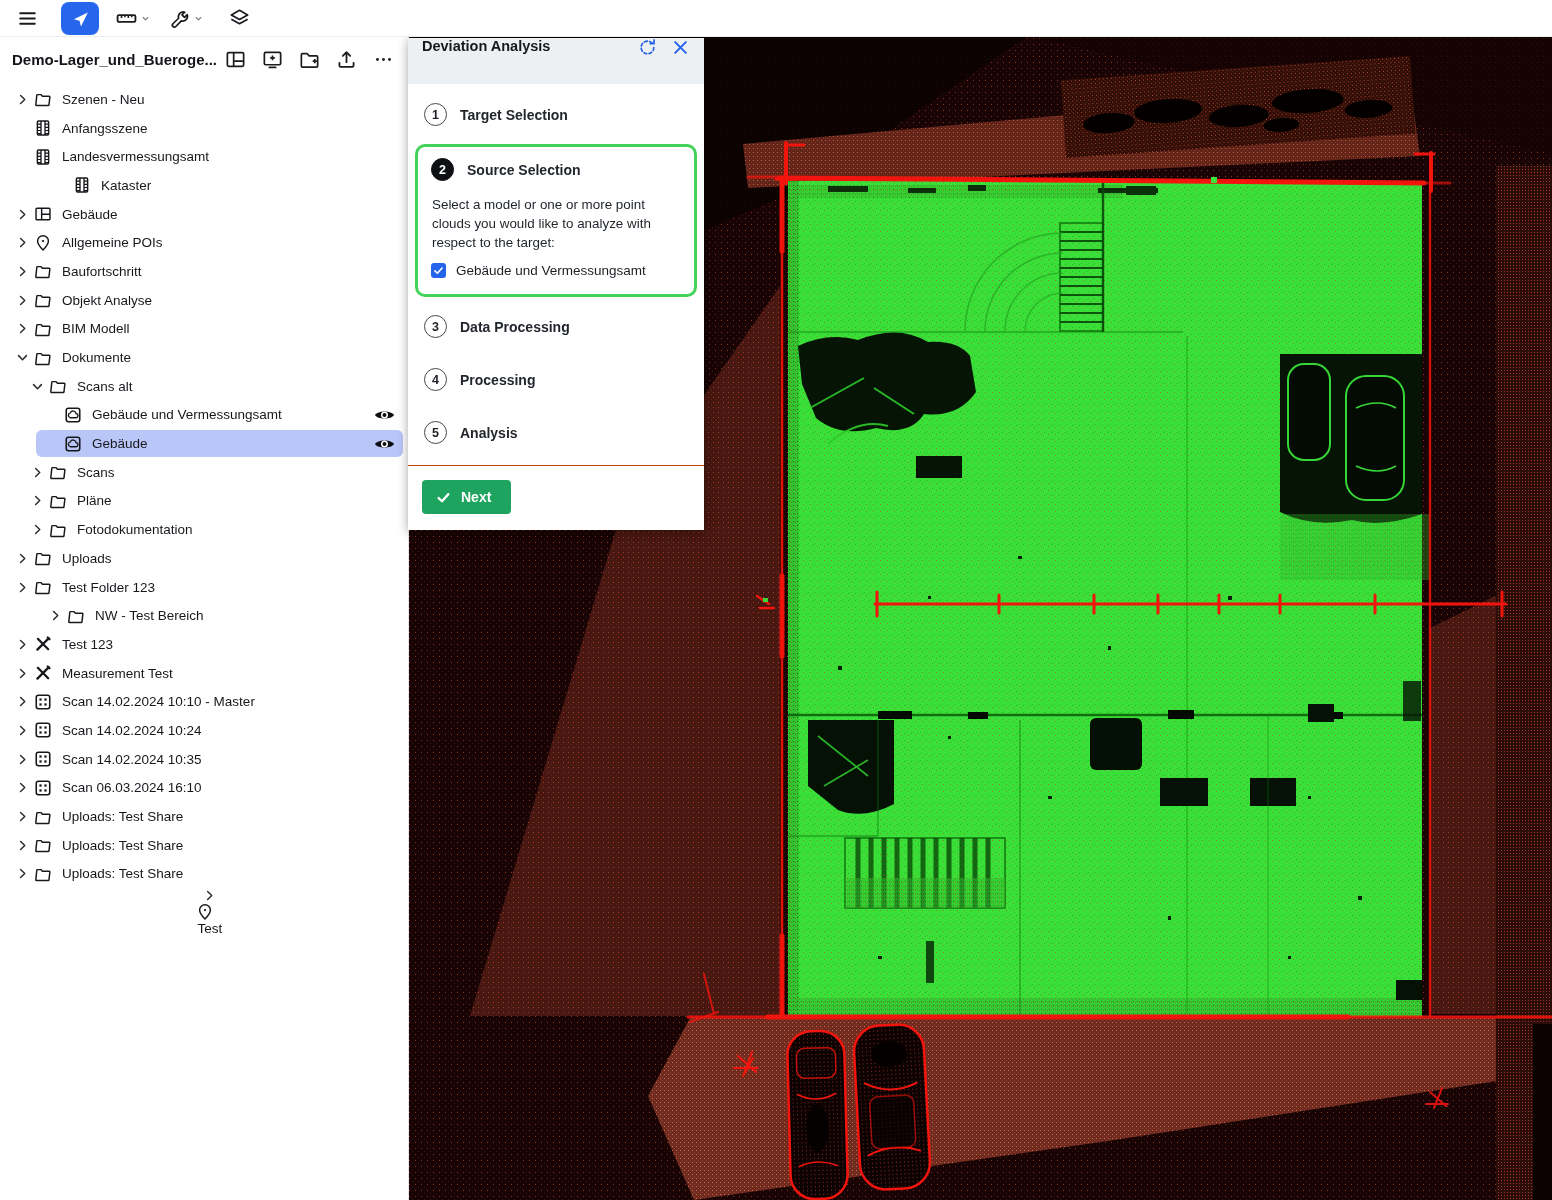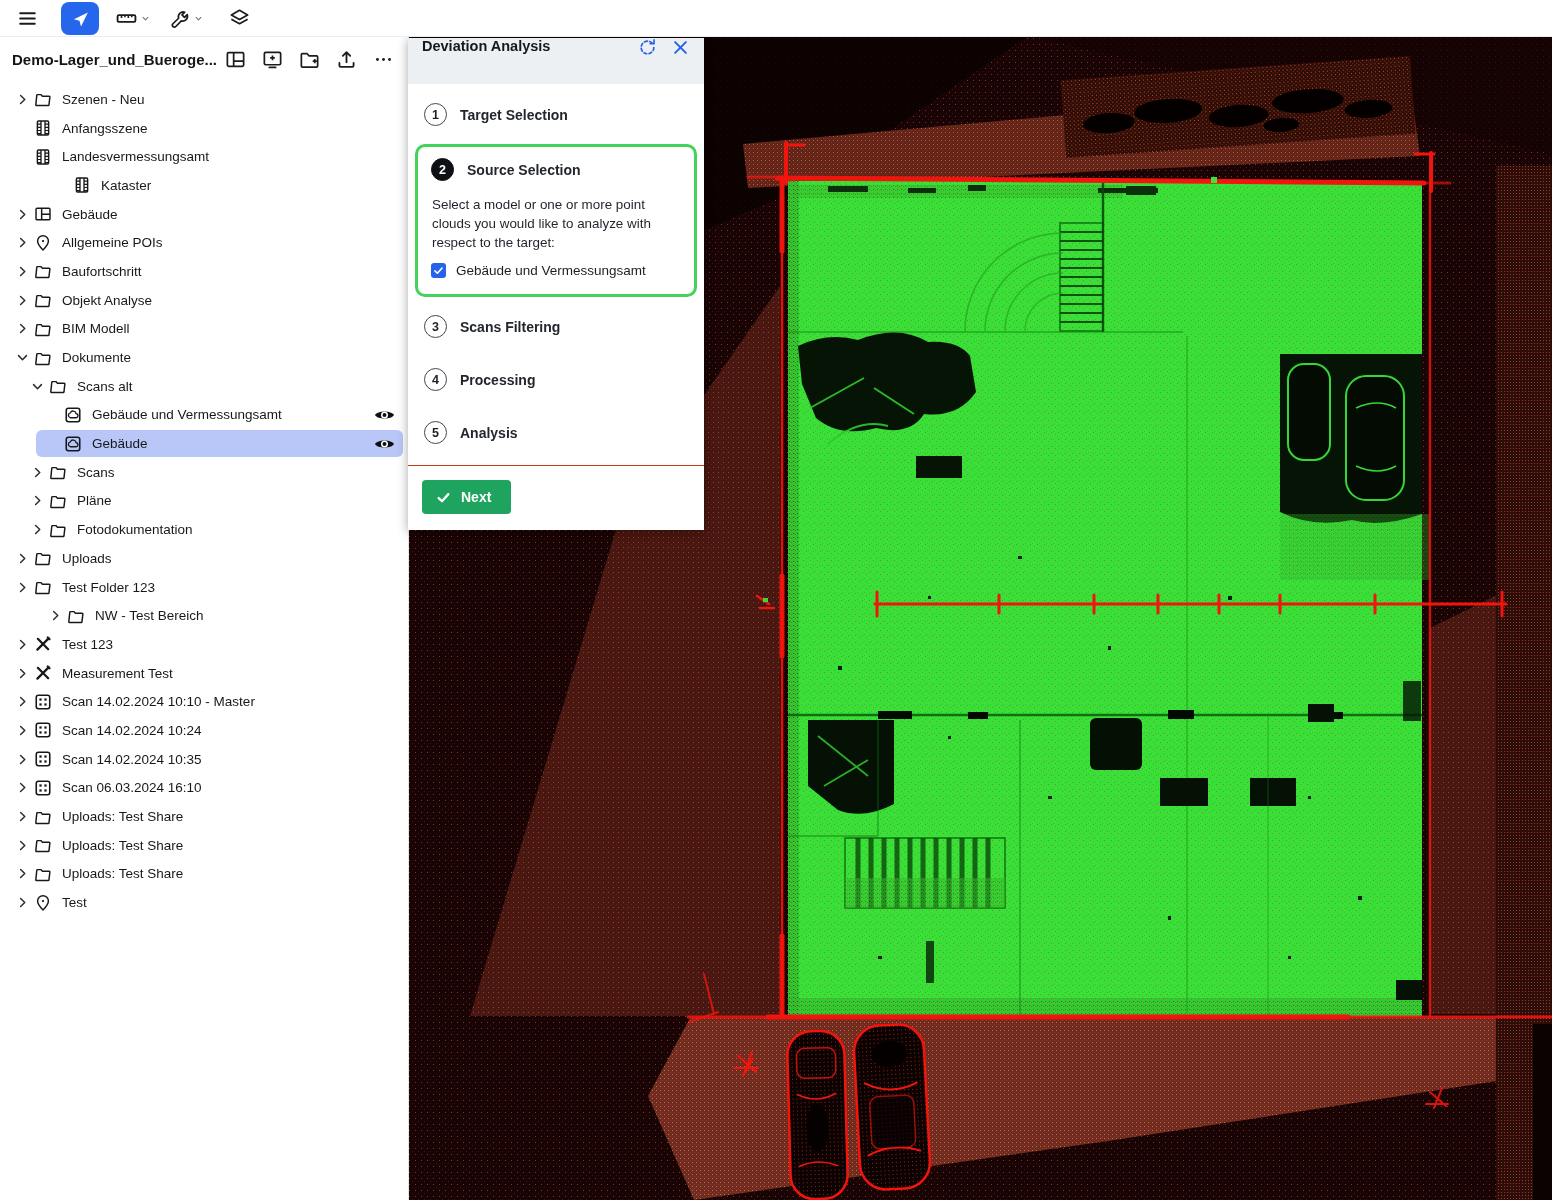--- a/index.html
+++ b/index.html
@@ -732,21 +732,21 @@
             <path d="M6 3.8 10.4 8 6 12.2" stroke="currentColor" stroke-width="1.6" fill="none" stroke-linecap="round" stroke-linejoin="round"></path>
           </svg>
         </span>
         <span class="t-icon">
           <svg viewBox="0 0 16 16">
             <path d="M1.6 13.2 2.5 4.6a.6.6 0 0 1 .6-.5h3l1.4 1.5h6a.6.6 0 0 1 .6.7l-.8 6.9a.6.6 0 0 1-.6.5H2.2a.6.6 0 0 1-.6-.5Z" stroke="currentColor" stroke-width="1.3" fill="none" stroke-linejoin="round"></path>
           </svg>
         </span>
         <span class="t-label">Uploads: Test Share</span>
       </div>
-      <div class="tree-row" style="padding-left: 11px;">
+      <div class="tree-row" style="padding-left: 11px; flex-direction: column;">
         <span class="chev">
           <svg viewBox="0 0 16 16">
             <path d="M6 3.8 10.4 8 6 12.2" stroke="currentColor" stroke-width="1.6" fill="none" stroke-linecap="round" stroke-linejoin="round"></path>
           </svg>
         </span>
         <span class="t-icon">
           <svg viewBox="0 0 16 16">
             <path d="M8 14.2C8 14.2 12.8 9.6 12.8 6.3A4.6 4.6 0 0 0 3.2 6.3C3.2 9.6 8 14.2 8 14.2Z" stroke="currentColor" stroke-width="1.3" fill="none" stroke-linejoin="round"></path>
             <circle cx="8" cy="6.3" r="1" fill="currentColor"></circle>
           </svg>
@@ -789,21 +789,21 @@
             <svg viewBox="0 0 16 16">
               <path d="M2.8 8.6 6.4 12 13.2 4.4" stroke="currentColor" stroke-width="2.4" fill="none" stroke-linecap="round" stroke-linejoin="round"></path>
             </svg>
           </span>
           <span class="cbx-label">Gebäude und Vermessungsamt</span>
         </label>
       </div>
       <div class="step">
         <div class="step-head">
           <span class="step-num">3</span>
-          <span class="step-label">Scans Filtering</span>
+          <span class="step-label">Data Processing</span>
         </div>
       </div>
       <div class="step">
         <div class="step-head">
           <span class="step-num">4</span>
           <span class="step-label">Processing</span>
         </div>
       </div>
       <div class="step">
         <div class="step-head">

